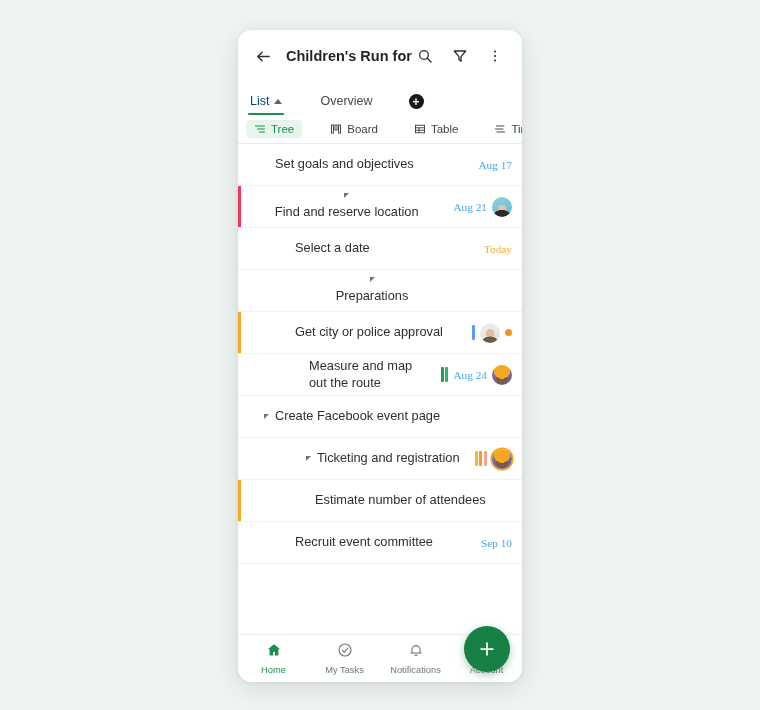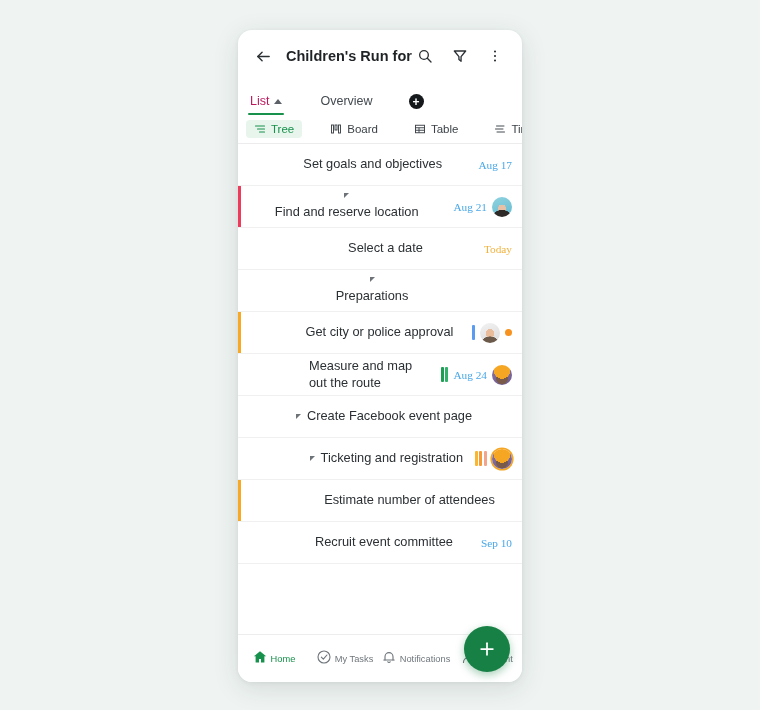--- a/index.html
+++ b/index.html
@@ -59,21 +59,21 @@
   }
   .viewtab {
     font-size: 12.5px;
     color: #434a50;
     padding-bottom: 7px;
     display: flex;
     align-items: center;
     gap: 5px;
     position: relative;
   }
-  .viewtab.active { color: #be185d; }
+  .viewtab.active { color: #0c4a6e; }
   .viewtab.active::after {
     content: "";
     position: absolute;
     left: -2px; right: -2px; bottom: 0;
     height: 2.5px;
     background: #17914b;
     border-radius: 2px;
   }
   .viewtab + .viewtab { margin-left: 38px; }
   .caret-up {
@@ -140,21 +140,20 @@
     position: absolute;
     left: 0; top: 0; bottom: 0;
     width: 3px;
   }
   .row-left {
     display: flex;
     align-items: center;
     flex: 1 1 auto;
     min-width: 0;
     gap: 6px;
-    justify-content: center;
   }
   .tri {
     width: 0; height: 0;
     border-top: 5px solid #6d7378;
     border-right: 5px solid transparent;
     flex: 0 0 auto;
   }
   .tri-spacer { width: 5px; flex: 0 0 auto; }
   .task-title {
     font-size: 12.8px;
@@ -208,20 +207,21 @@
   .bottomnav {
     height: 48px;
     flex: 0 0 auto;
     display: flex;
     border-top: 1px solid #ededed;
     background: #fff;
   }
   .navitem {
     flex: 1 1 0;
     display: flex;
+    flex-direction: column;
     align-items: center;
     justify-content: center;
     gap: 3px;
     color: #6f767c;
   }
   .navitem.active { color: #17914b; }
   .navlabel { font-size: 9.3px; }
 
   svg { shape-rendering: geometricPrecision; }
 </style>

